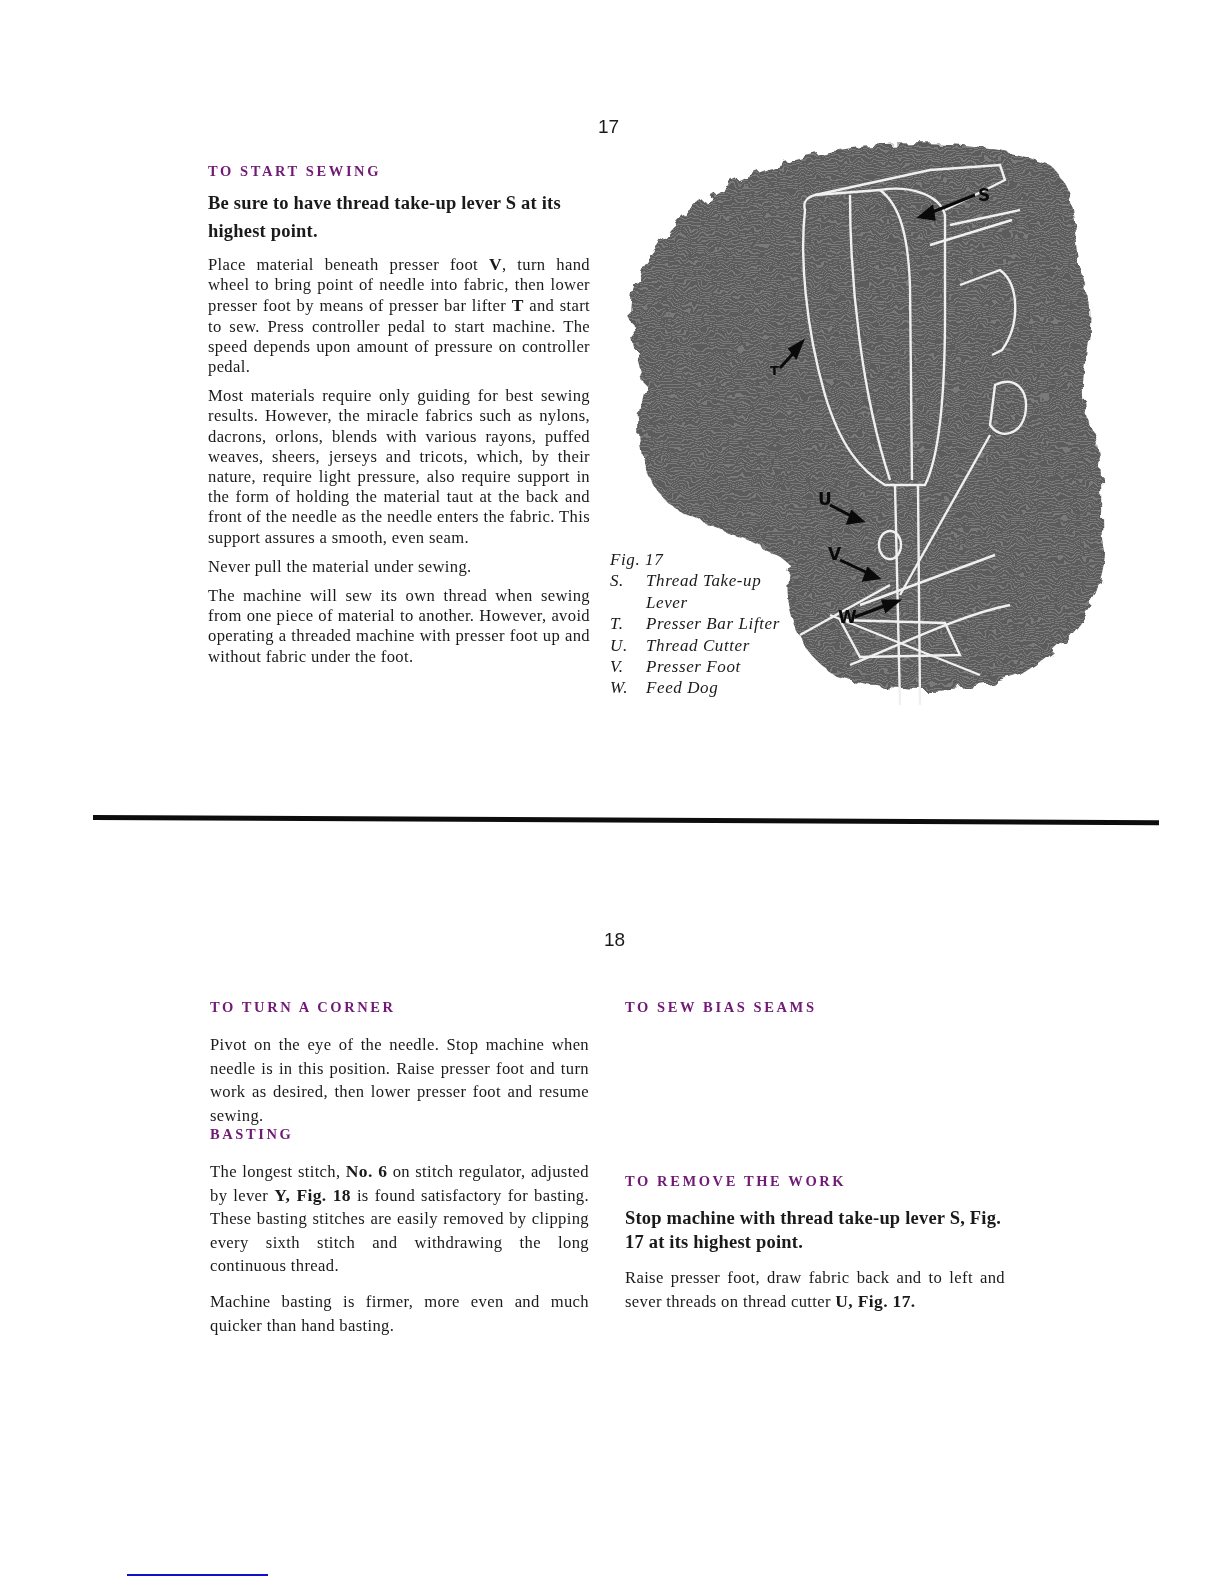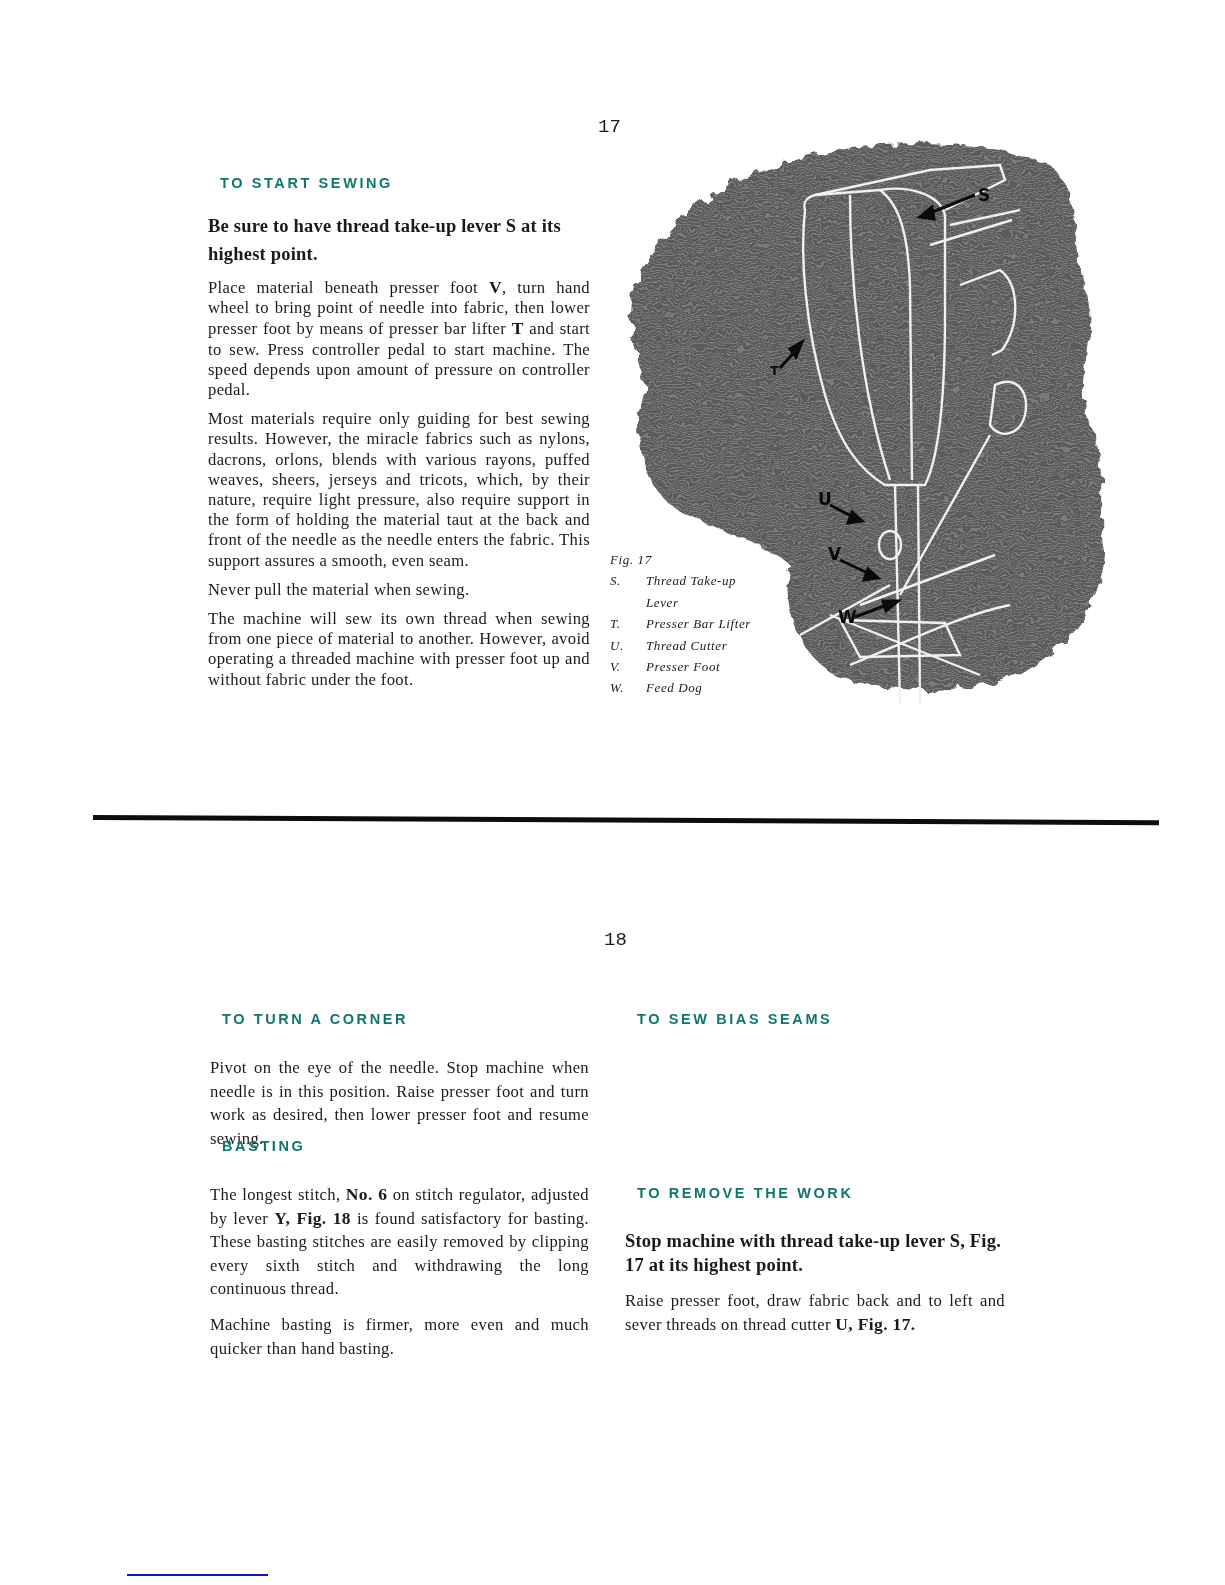--- a/index.html
+++ b/index.html
@@ -1,41 +1,41 @@
 <!DOCTYPE html>
 <html><head>
   <meta charset="utf-8">
   <style>
     html, body { margin: 0; padding: 0; background: #ffffff; }
     body {
       width: 1225px; height: 1585px; position: relative; overflow: hidden;
       font-family: "Liberation Serif", "DejaVu Serif", serif; color: #1a1a1a;
     }
     .abs { position: absolute; }
-    .pagenum { font-size: 19px; font-family: Liberation Mono, monospace; }
+    .pagenum { font-size: 19px; font-family: Liberation Sans, sans-serif; }
     .heading {
-      font-family: Liberation Sans, sans-serif;
-      font-weight: bold; font-size: 14.5px; letter-spacing: 2.6px; color: #0f766e;
-      margin: 12px;
+      font-family: Liberation Serif, serif;
+      font-weight: bold; font-size: 14.5px; letter-spacing: 2.6px; color: #701a75;
+      margin: 0;
     }
     .lead {
       font-weight: bold; font-size: 18.5px; line-height: 28px; margin: 0;
       letter-spacing: 0.2px;
     }
     .para {
       font-size: 16.6px; line-height: 20.2px; margin: 0; text-align: justify;
       text-align-last: left; letter-spacing: 0.35px;
     }
     .para b { font-weight: bold; font-size: 17.5px; }
     .col { width: 388px; }
     .gap-s { height: 9px; }
     
     .figure { left: 600px; top: 135px; width: 505px; height: 570px; }
     .legend {
-      left: 610px; top: 549px; font-style: italic; font-size: 13px;
+      left: 610px; top: 549px; font-style: italic; font-size: 17px;
       line-height: 21.4px; letter-spacing: 0.6px; z-index: 2;
     }
     .legend .row { display: flex; white-space: nowrap; }
     .legend .key { width: 36px; display: inline-block; }
     .legend .cont { padding-left: 36px; }
     .divider {
       left: 93px; top: 815px; width: 1066px; height: 5px; background: #0d0d0d;
       transform: rotate(0.28deg); transform-origin: left center;
     }
     .blue-line { left: 127px; top: 1574px; width: 141px; height: 2px; background: #1010c8; }
@@ -47,21 +47,21 @@
 
 <div class="abs col" style="left:208px; top:163px; width:382px;">
   <h2 class="heading">TO START SEWING</h2>
   <div style="height:9px"></div>
   <p class="lead">Be sure to have thread take-up lever S at its highest point.</p>
   <div class="gap-s"></div>
   <p class="para"><span>Place material beneath presser foot </span><b>V</b><span>, turn hand wheel to bring point of needle into fab­ric, then lower presser foot by means of presser bar lifter </span><b>T</b><span> and start to sew. Press con­troller pedal to start machine. The speed de­pends upon amount of pressure on controller pedal.</span></p>
   <div class="gap-s"></div>
   <p class="para">Most materials require only guiding for best sewing results. However, the miracle fabrics such as nylons, dacrons, orlons, blends with various rayons, puffed weaves, sheers, jerseys and tricots, which, by their nature, require light pressure, also require support in the form of holding the material taut at the back and front of the needle as the needle enters the fabric. This support assures a smooth, even seam.</p>
   <div class="gap-s"></div>
-  <p class="para">Never pull the material when sewing.</p>
+  <p class="para">Never pull the material under sewing.</p>
   <div class="gap-s"></div>
   <p class="para">The machine will sew its own thread when sewing from one piece of material to another. However, avoid operating a threaded machine with presser foot up and without fabric under the foot.</p>
 </div>
 
 <div class="abs figure">
   <svg width="505" height="570" viewBox="0 0 505 570">
     <defs>
       <pattern id="scan" width="4" height="3" patternUnits="userSpaceOnUse">
         <rect width="4" height="3" fill="#5c5c5c"></rect>
         <rect width="4" height="1" fill="#7a7a7a"></rect>

